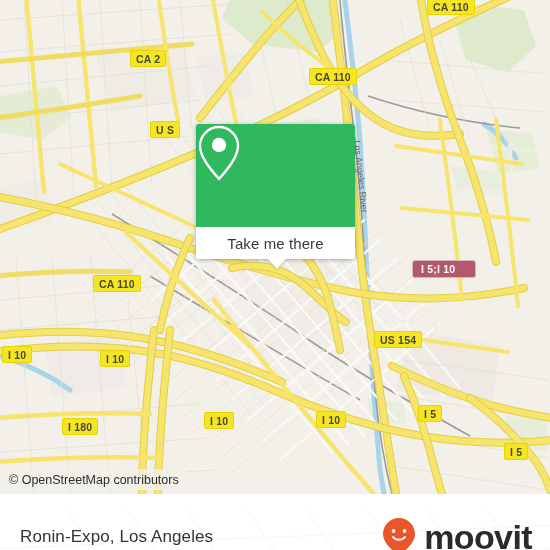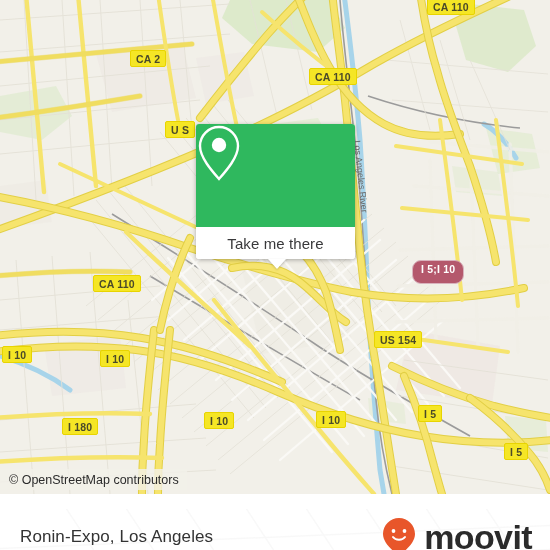--- a/index.html
+++ b/index.html
@@ -40,25 +40,25 @@
   }
   .shield.state {
     background: #f5e625;
     border: 1.5px solid #e8d400;
     border-radius: 2px;
     color: #4a4a2a;
   }
   .shield.interstate {
     background: #b4586c;
     border: 1.5px solid #d9b3bd;
-    border-radius: 9px;
+    border-radius: 3px;
     color: #ffffff;
-    height: 24px;
+    height: 18px;
     line-height: 15px;
-    padding: 1px 8px 0 8px;
+    padding: 1px 20px 0 8px;
   }
 
   
   .river-label {
     position: absolute;
     font-size: 9px;
     color: #6a6a6a;
     font-family: "Liberation Sans", sans-serif;
     white-space: nowrap;
     transform-origin: left top;
@@ -387,21 +387,21 @@
         <path d="M60,164 C116,190 172,216 228,242"></path>
       </g>
     </svg>
 
     <div class="river-label" style="left:362px; top:140px; transform: rotate(84deg);">Los Angeles River</div>
 
     <div id="shield-layer">
         <div class="shield state" style="left: 309px; top: 68px;">CA 110</div>
         <div class="shield state" style="left: 427px; top: -2px;">CA 110</div>
         <div class="shield state" style="left: 130px; top: 50px; text-align: right;">CA 2</div>
-        <div class="shield state" style="left: 165px; top: 121px;">U S</div>
+        <div class="shield state" style="left: 150px; top: 121px;">U S</div>
         <div class="shield state" style="left: 93px; top: 275px;">CA 110</div>
         <div class="shield state" style="left: 374px; top: 331px;">US 154</div>
         <div class="shield interstate" style="left: 412px; top: 260px;">I 5;I 10</div>
         <div class="shield state" style="left: 2px; top: 346px;">I 10</div>
         <div class="shield state" style="left: 100px; top: 350px;">I 10</div>
         <div class="shield state" style="left: 62px; top: 418px;">I 180</div>
         <div class="shield state" style="left: 204px; top: 412px;">I 10</div>
         <div class="shield state" style="left: 316px; top: 411px;">I 10</div>
         <div class="shield state" style="left: 418px; top: 405px;">I 5</div>
         <div class="shield state" style="left: 504px; top: 443px;">I 5</div>

